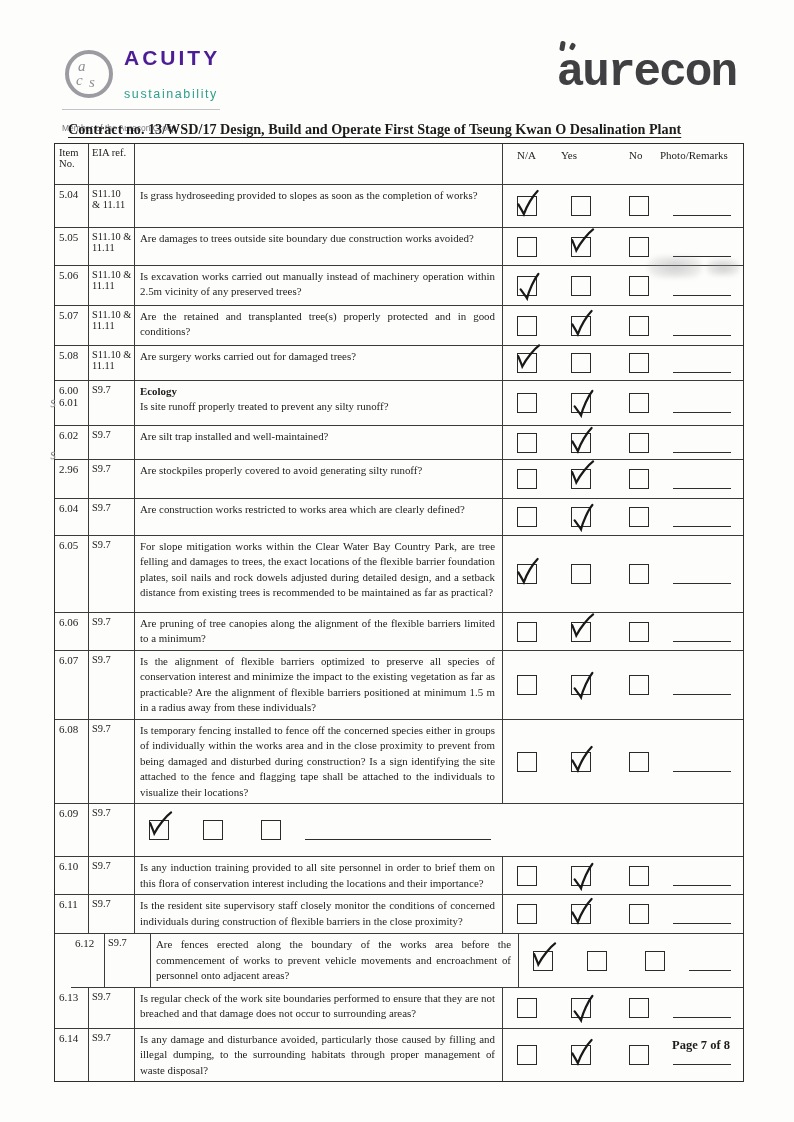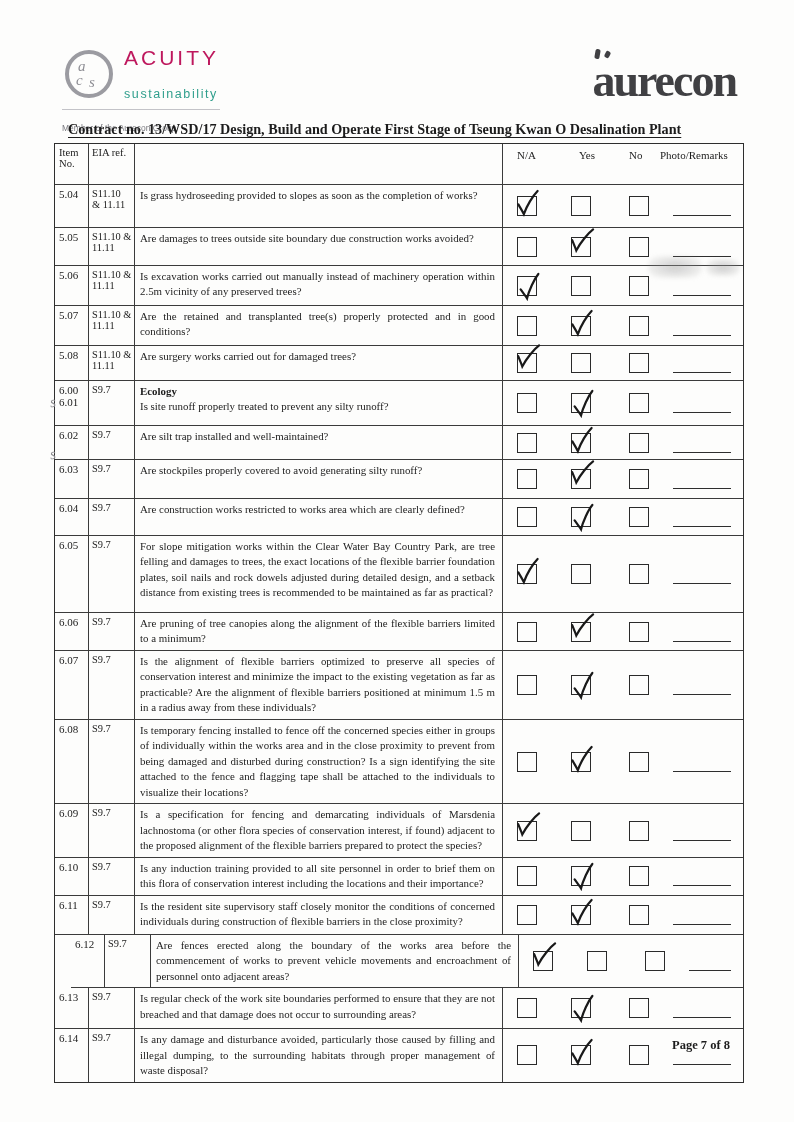--- a/index.html
+++ b/index.html
@@ -5,25 +5,25 @@
   html,body{margin:0;padding:0;background:#ffffff;}
   .page{position:relative;width:794px;height:1122px;margin:0 auto;background:#fdfdfc;
         font-family:"Liberation Serif",serif;color:#1c1c1c;overflow:hidden;}
 
   
   .header{position:absolute;top:46px;left:62px;right:58px;display:flex;
           justify-content:space-between;align-items:flex-start;}
   .acuity{display:flex;flex-direction:column;}
   .acuity-top{display:flex;align-items:center;gap:8px;}
   .acuity-text{display:flex;flex-direction:column;font-family:"Liberation Sans",sans-serif;}
-  .acuity-name{font-size:21px;letter-spacing:3px;color:#be185d;font-weight:400;}
+  .acuity-name{font-size:21px;letter-spacing:3px;color:#4c1d95;font-weight:700;}
   .acuity-sub{font-size:12.5px;letter-spacing:1.6px;color:#2f9e8c;margin-top:17px;}
   .acuity-member{margin-top:8px;padding-top:13px;border-top:1px solid #c3c3c8;width:158px;
                  font-family:"Liberation Sans",sans-serif;font-size:8.5px;color:#77777d;}
-  .aurecon{position:relative;margin-top:12px;font-family:Liberation Serif, serif;}
+  .aurecon{position:relative;margin-top:4px;font-family:Liberation Mono, monospace;}
   .aurecon-word{font-size:46px;font-weight:bold;color:#404043;letter-spacing:-2px;line-height:1;}
   .aurecon-dot{position:absolute;background:#404043;border-radius:2px;}
   .aurecon-dot.d1{width:5px;height:10px;left:3px;top:-9px;transform:rotate(10deg);}
   .aurecon-dot.d2{width:5px;height:7px;left:13px;top:-7px;transform:rotate(28deg);}
 
   
   .title{position:absolute;top:121px;left:68px;right:64px;font-size:14.2px;font-weight:bold;
          text-decoration:underline;text-underline-offset:3px;white-space:nowrap;}
 
   
@@ -37,21 +37,21 @@
   .eia-cell{border-right:1px solid #3b3b3b;font-size:10.4px;padding:3px 1px 3px 3px;white-space:pre-line;}
   .q-cell{border-right:1px solid #3b3b3b;font-size:10.9px;line-height:1.42;padding:3px 7px 3px 5px;}
   .q-text{text-align:justify;}
   .section{font-weight:bold;}
   .check-cell{position:relative;}
 
   
   .thead{min-height:40px;border-bottom:1px solid #3b3b3b;}
   .head{font-size:10.6px;}
   .h-na,.h-yes,.h-no,.h-photo{position:absolute;top:5px;font-size:11px;}
-  .h-na{left:14px;text-align:right;}.h-yes{left:76px;}.h-no{left:126px;}.h-photo{left:157px;}
+  .h-na{left:14px;text-align:right;}.h-yes{left:58px;}.h-no{left:126px;}.h-photo{left:157px;}
 
   
   .box{position:absolute;width:18px;height:18px;border:1.5px solid #2a2a2a;top:50%;
        margin-top:-10px;background:transparent;}
   .box.na{left:14px;}.box.yes{left:68px;}.box.no{left:126px;}
   .remark-line{position:absolute;left:170px;right:12px;top:calc(50% + 9px);
                border-top:1.3px solid #2e2e2e;}
   .tick{position:absolute;left:-3px;top:-9px;width:25px;height:29px;pointer-events:none;}
   .tick.v1{transform:rotate(8deg);top:-13px;}
   .tick.v2{transform:rotate(-6deg);top:-5px;left:-1px;}
@@ -262,21 +262,21 @@
               <svg class="tick v0" viewBox="0 0 26 30">
                 <path d="M3.5 17 C5.5 20.5 8 24.5 9.2 27 C12 19 18.5 8 23.5 3" fill="none" stroke="#191919" stroke-width="2.3" stroke-linecap="round"></path>
               </svg>
             </span>
       <span class="box no"></span>
       <span class="remark-line"></span>
     </div>
   </div>
 
   <div class="row">
-    <div class="cell item-cell">6.03</div>
+    <div class="cell item-cell">2.96</div>
     <div class="cell eia-cell">S9.7</div>
     <div class="cell q-cell">
             <div class="q-text">Are stockpiles properly covered to avoid generating silty runoff?</div>
           </div>
     <div class="cell check-cell">
       <span class="box na"></span>
       <span class="box yes">
               <svg class="tick v1" viewBox="0 0 26 30">
                 <path d="M3.5 17 C5.5 20.5 8 24.5 9.2 27 C12 19 18.5 8 23.5 3" fill="none" stroke="#191919" stroke-width="2.3" stroke-linecap="round"></path>
               </svg>
@@ -372,23 +372,20 @@
               </svg>
             </span>
       <span class="box no"></span>
       <span class="remark-line"></span>
     </div>
   </div>
 
   <div class="row">
     <div class="cell item-cell">6.09</div>
     <div class="cell eia-cell">S9.7</div>
-    <div class="cell q-cell">
-            <div class="q-text">Is a specification for fencing and demarcating individuals of Marsdenia lachnostoma (or other flora species of conservation interest, if found) adjacent to the proposed alignment of the flexible barriers prepared to protect the species?</div>
-          </div>
     <div class="cell check-cell">
       <span class="box na">
               <svg class="tick v1" viewBox="0 0 26 30">
                 <path d="M3.5 17 C5.5 20.5 8 24.5 9.2 27 C12 19 18.5 8 23.5 3" fill="none" stroke="#191919" stroke-width="2.3" stroke-linecap="round"></path>
               </svg>
             </span>
       <span class="box yes"></span>
       <span class="box no"></span>
       <span class="remark-line"></span>
     </div>

